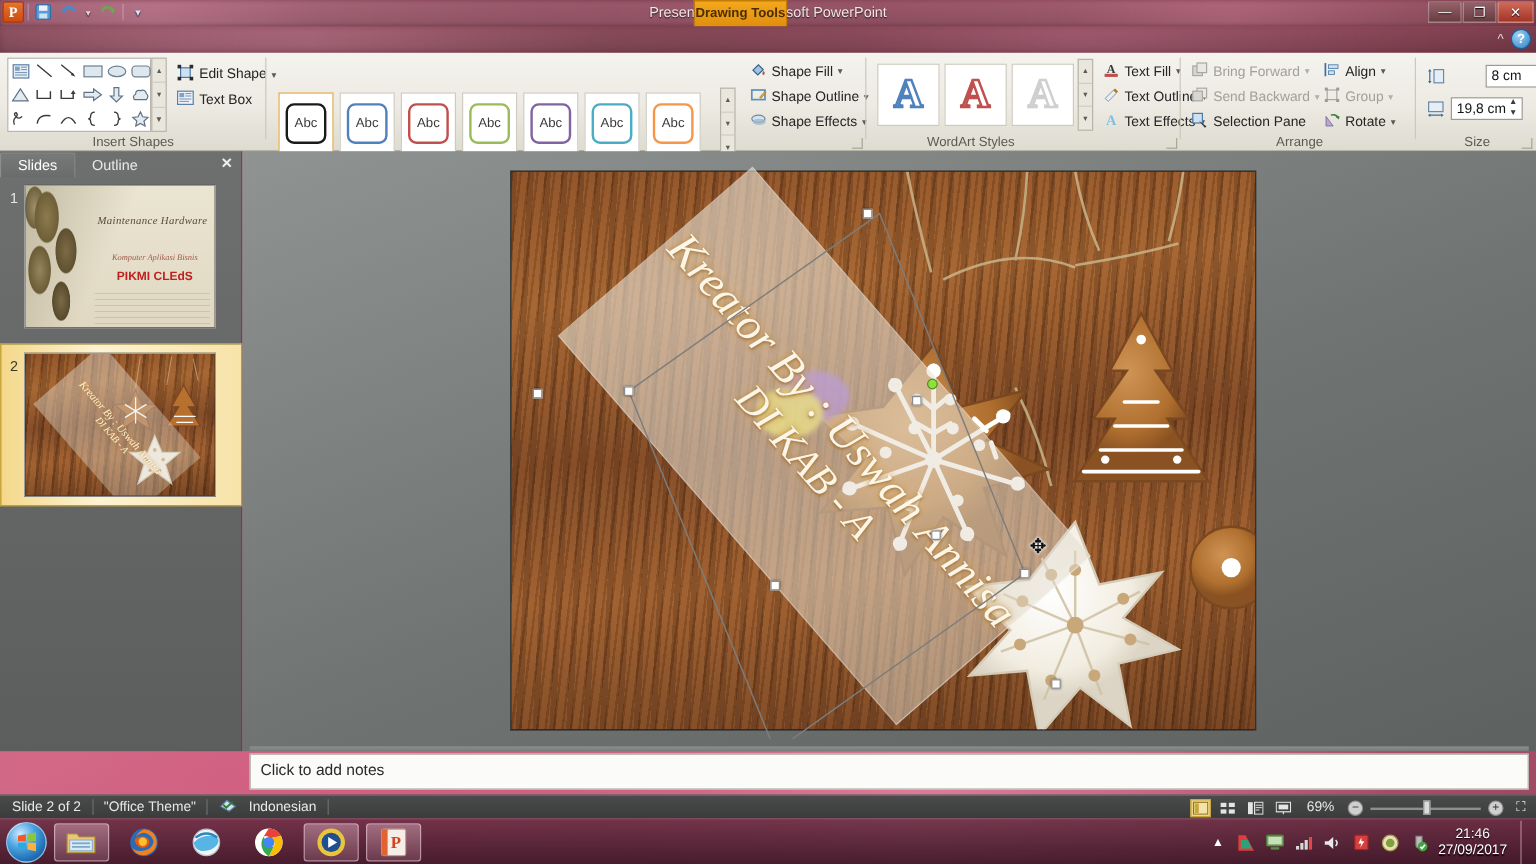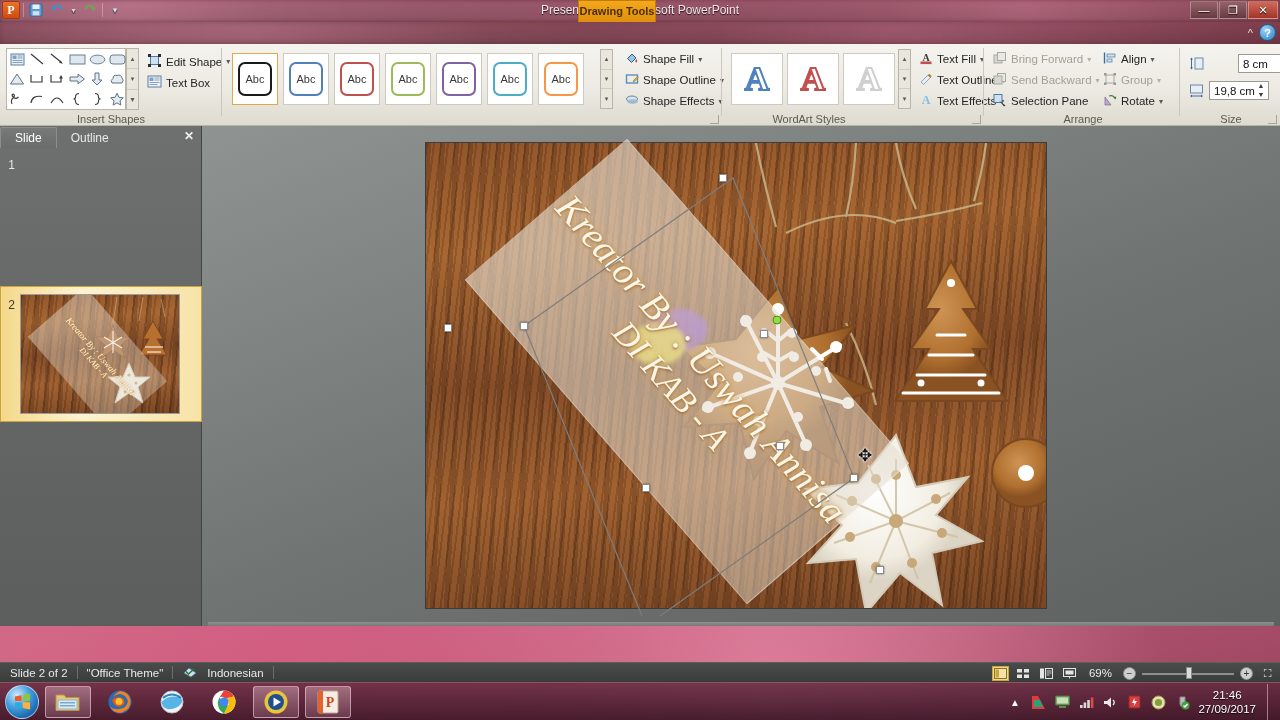--- a/index.html
+++ b/index.html
@@ -546,21 +546,21 @@
               <rect x="2.5" y="2.5" width="4" height="3.5" fill="#7da2c4"></rect>
               <path d="M7.5 3h5M7.5 5h5M2.5 7.5h10M2.5 9.5h8" stroke="#5b7fa6" stroke-width=".7"></path>
             </svg>
         </span>
         <span>Text Box</span>
       </div>
       <div class="rglabel">Insert Shapes</div>
       <div class="rgsep" style="right:0;"></div>
     </div>
 
-    <div class="rgroup" style="left:228px; width:388px;">
+    <div class="rgroup" style="left:228px; width:388px;margin-top:24px;">
       <div class="stylegal" style="left:4px;">
         <div class="swatch sel">
             <div class="abcbox" style="border-color:#1a1a1a">Abc</div>
           </div>
         <div class="swatch">
             <div class="abcbox" style="border-color:#4f81bd">Abc</div>
           </div>
         <div class="swatch">
             <div class="abcbox" style="border-color:#c0504d">Abc</div>
           </div>
@@ -769,27 +769,36 @@
           </span>
         </span>
       </div>
       <div class="dlglaunch"></div>
       <div class="rglabel">Size</div>
     </div>
   </div>
 
   <div class="leftpane">
     <div class="lp-tabs">
-      <div class="lp-tab active">Slide</div>
+      <div class="lp-tab active">Slides</div>
       <div class="lp-tab">Outline</div>
     </div>
     <div class="lp-close">✕</div>
 
     <div class="thumbrow" style="top:28px;">
       <div class="thumbnum">1</div>
+      <div class="thumb">
+        <div class="s1">
+          <div class="leafy"></div>
+          <div class="s1-lines"></div>
+          <div class="s1-title">Maintenance Hardware</div>
+          <div class="s1-sub">Komputer Aplikasi Bisnis</div>
+          <div class="s1-red">PIKMI CLEdS</div>
+        </div>
+      </div>
     </div>
 
     <div class="thumbsel-bg" style="top:160px;"></div>
     <div class="thumbrow" style="top:168px;">
       <div class="thumbnum" style="color:#3a3a2a;">2</div>
       <div class="thumb">
         <div class="wood"></div>
 
         <svg width="160" height="120" viewBox="0 0 160 120" style="position:absolute;left:0;top:0;">
           <g stroke="#c9b58a" stroke-width=".8" fill="none" opacity=".75">
@@ -940,20 +949,21 @@
         <div class="handle" style="left:330px; top:308px;"></div>
         <div class="handle" style="left:430px; top:432px;"></div>
         <div class="rothandle" style="left:327px; top:182px;"></div>
       </div>
     </div>
 
     <div class="movecursor">✥</div>
   </div>
 
   <div class="notesplit"></div>
+  <div class="notes">Click to add notes</div>
 
   <div class="statusbar">
     <span style="margin-left:10px;">Slide 2 of 2</span>
     <span class="sbsep"></span>
     <span>"Office Theme"</span>
     <span class="sbsep"></span>
     <span>
       <svg width="16" height="14" viewBox="0 0 16 14">
           <path d="M2 8 L7 3 L14 8 L9 12 Z" fill="#cfe0f0" stroke="#5a7fa0"></path>
           <path d="M4 6.5 L6.5 9 L12 4" stroke="#2d7a2d" stroke-width="1.6" fill="none"></path>

